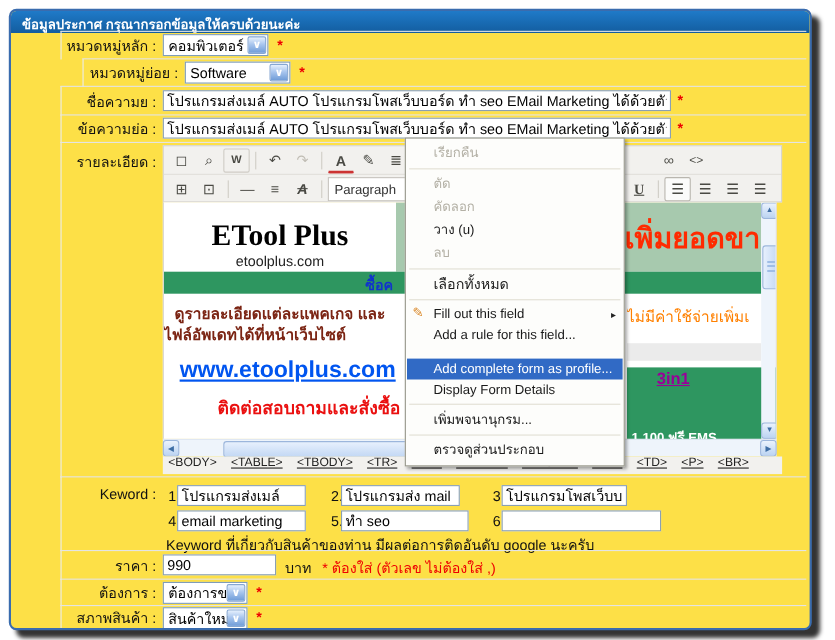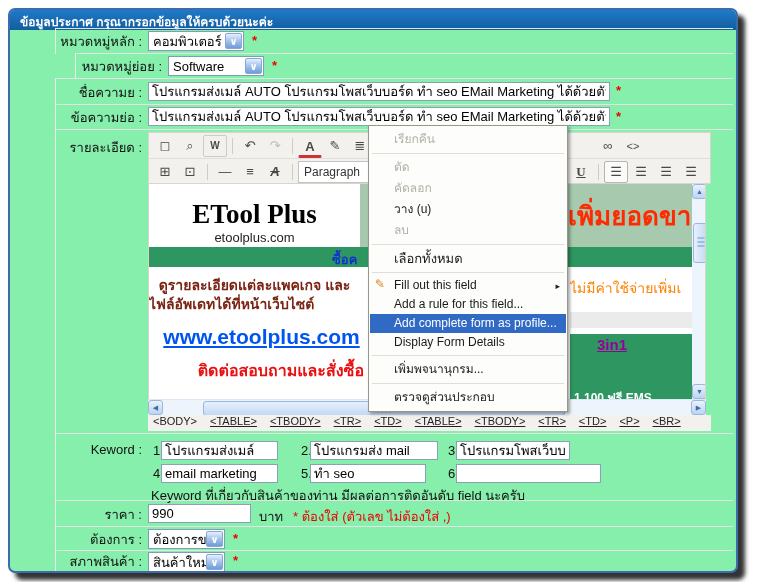--- a/index.html
+++ b/index.html
@@ -1,18 +1,18 @@
 <!DOCTYPE html>
 <html><head>
 <meta charset="utf-8">
 <style>
   html,body{margin:0;padding:0;background:#fff;}
   #stage{position:relative;width:759px;height:582px;background:#fff;overflow:hidden;
          font-family:"Liberation Sans","DejaVu Sans",sans-serif;-webkit-font-smoothing:antialiased;}
-  .dialog{position:absolute;left:8px;top:8px;width:730px;height:565px;background:#86efac;
+  .dialog{position:absolute;left:8px;top:8px;width:730px;height:565px;background:#fde047;
           border:2px solid #3a6cae;border-radius:7px;box-shadow:7px 7px 4px rgba(0,0,0,0.80);
           overflow:hidden;box-sizing:border-box;}
   .titlebar{position:absolute;left:0;top:0;right:0;height:18px;
             background:linear-gradient(#1f7ac8,#135d9f);color:#fff;font-size:12px;font-weight:bold;
             padding:2px 10px 0 10px;}
   .row{position:absolute;left:45px;right:3px;border-top:1px solid #e4e4e4;border-left:1px solid #ececec;}
   .lbl{position:absolute;left:0;top:0;bottom:0;width:86px;display:flex;align-items:center;
        justify-content:flex-end;padding-right:6px;font-size:13px;color:#111;}
   .lbl.top{align-items:flex-start;padding-top:7px;}
   .req{position:absolute;color:#e00;font-weight:bold;font-size:13px;top:4px;}
@@ -54,21 +54,21 @@
   .tagrow{position:absolute;left:92px;top:285px;width:563px;height:16px;background:#f2f1ee;
           display:flex;gap:13px;padding:0 5px;font-size:11px;color:#222;box-sizing:border-box;}
   .tag{text-decoration:underline;cursor:default;white-space:nowrap;}
   .tag.nounder{text-decoration:none;}
   
   .menu{position:absolute;left:358px;top:115px;width:200px;background:#fdfdfb;border:1px solid #97978b;
         box-shadow:2px 2px 3px rgba(0,0,0,.35);padding:3px 1px;z-index:50;font-size:12px;color:#1a1a1a;box-sizing:border-box;}
   .mi{position:relative;padding:2px 6px 2px 24px;white-space:nowrap;line-height:15px;}
   .mi.th{line-height:17px;}
   .mi.dis{color:#b3b0a5;}
-  .mi.hl{background:#316ac5;color:#fff;}
+  .mi.hl{background:#316ac5;color:#fff;margin-top:12px;}
   .micon{position:absolute;left:5px;top:1px;font-size:12px;color:#d8821e;}
   .marrow{position:absolute;right:6px;top:3px;font-size:9px;color:#222;}
   .msep{border-top:1px solid #e1dfd3;margin:3px 2px;}
   
   .logoT{font-family:"Liberation Serif","DejaVu Serif",serif;font-weight:bold;font-size:27px;color:#000;}
   .kwnum{position:absolute;font-size:13px;color:#111;}
   .note{position:absolute;font-size:13px;color:#111;white-space:nowrap;}
   .redtxt{color:#e00;}
 </style>
 </head>
@@ -205,30 +205,30 @@
         <span class="tag">&lt;P&gt;</span>
         <span class="tag">&lt;BR&gt;</span>
       </div>
     </div>
 
     <div class="row" style="top:423px;height:67px;">
       <div class="lbl top" style="padding-top:8px;">Keword :</div>
       <span class="kwnum" style="left:97px;top:9px;">1.</span>
       <input class="ti" style="left: 105px; top: 7px; width: 117px;" value="โปรแกรมส่งเมล์">
       <span class="kwnum" style="left:245px;top:9px;">2.</span>
-      <input class="ti" style="left: 254px; top: 7px; width: 128px;" value="โปรแกรมส่ง mail">
+      <input class="ti" style="left: 254px; top: 7px; width: 108px;" value="โปรแกรมส่ง mail">
       <span class="kwnum" style="left:392px;top:9px;">3.</span>
       <input class="ti" style="left: 400px; top: 7px; width: 114px;" value="โปรแกรมโพสเว็บบอร์ด">
       <span class="kwnum" style="left:97px;top:32px;">4.</span>
       <input class="ti" style="left: 105px; top: 30px; width: 117px;" value="email marketing">
       <span class="kwnum" style="left:245px;top:32px;">5.</span>
       <input class="ti" style="left: 254px; top: 30px; width: 116px;" value="ทำ seo">
       <span class="kwnum" style="left:392px;top:32px;">6.</span>
       <input class="ti" style="left: 400px; top: 30px; width: 145px;" value="">
-      <div class="note" style="left:95px;top:51px;">Keyword ที่เกี่ยวกับสินค้าของท่าน มีผลต่อการติดอันดับ field นะครับ</div>
+      <div class="note" style="left:95px;top:51px;">Keyword ที่เกี่ยวกับสินค้าของท่าน มีผลต่อการติดอันดับ google นะครับ</div>
     </div>
 
     <div class="row" style="top:490px;height:26px;">
       <div class="lbl">ราคา :</div>
       <input class="ti" style="left: 92px; top: 3px; width: 103px;" value="990">
       <span class="note" style="left:203px;top:5px;">บาท</span>
       <span class="note redtxt" style="left:237px;top:5px;">* ต้องใส่ (ตัวเลข ไม่ต้องใส่ ,)</span>
     </div>
 
     <div class="row" style="top:516px;height:24px;">

